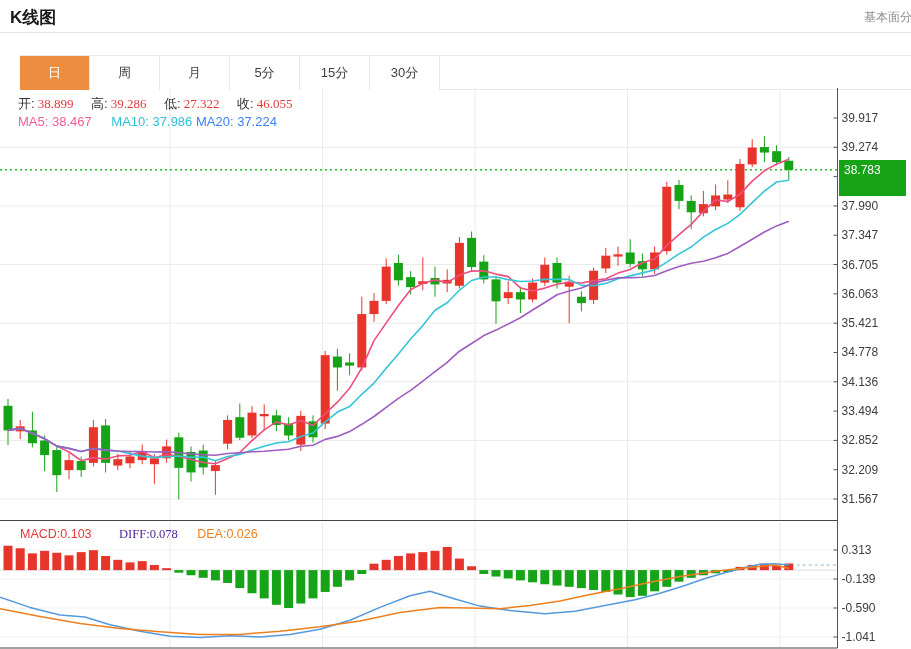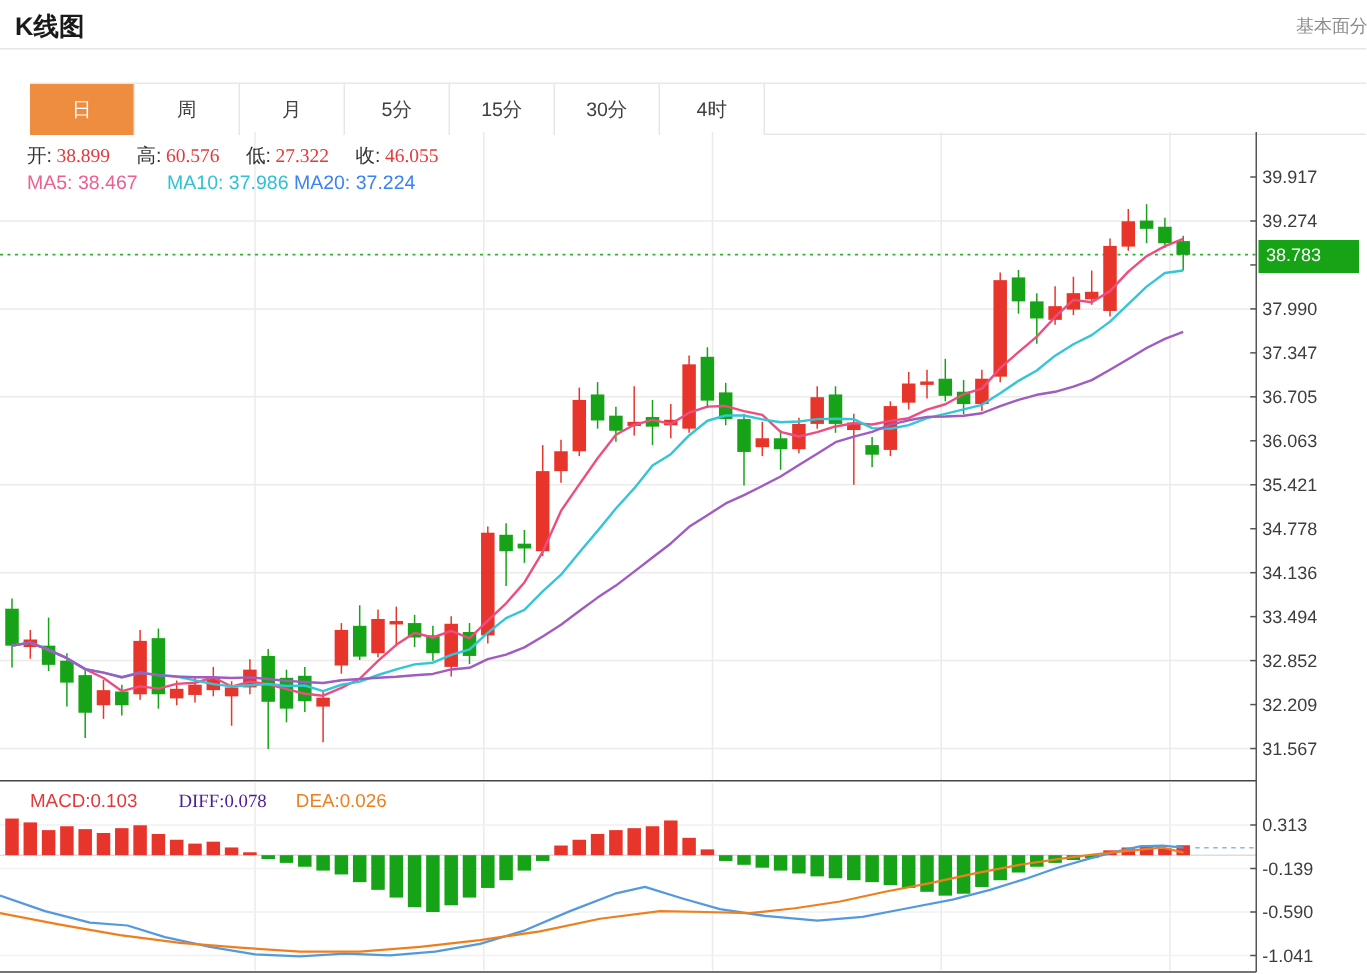--- a/index.html
+++ b/index.html
@@ -15,21 +15,21 @@
   .tab.active{background:#ee8c40;color:#fff;}
   svg.chart{position:absolute;left:0;top:0;}
   .ohlc-row{position:absolute;left:18px;top:95px;font-size:13px;color:#333;white-space:nowrap;}
   .ohlc-row .lbl{color:#333;margin-left:14px;}
   .ohlc-row .lbl:first-child{margin-left:0;}
   .ohlc-row .val{color:#e4393c;margin-left:3px;font-family:Liberation Serif, serif;}
   .ma-row{position:absolute;left:18px;top:114px;font-size:13px;white-space:nowrap;}
   .ma-row .ma5{color:#ee5f92;}
   .ma-row .ma10{color:#2fc1d6;margin-left:16px;}
   .ma-row .ma20{color:#3b82f6;margin-left:0;}
-  .price-tag{position:absolute;left:839px;top:160px;width:67px;height:22px;background:#16a316;
+  .price-tag{position:absolute;left:839px;top:160px;width:67px;height:36px;background:#16a316;
              color:#fff;font-size:12px;line-height:20px;padding-left:5px;box-sizing:border-box;}
   .macd-row{position:absolute;left:20px;top:527px;font-size:12.5px;white-space:nowrap;}
   .macd-row .macd{color:#e4393c;}
   .macd-row .diff{color:#4c1d95;margin-left:24px;font-family:Liberation Serif, serif;}
   .macd-row .dea{color:#ee7f1f;margin-left:16px;}
 </style>
 </head>
 <body>
 
 <div class="stage">
@@ -38,21 +38,20 @@
   <a class="hdr-link">基本面分析&gt;</a>
   <div class="hdr-divider"></div>
 
   <div class="tabbar" id="tabbar">
       <div class="tab active">日</div>
       <div class="tab">周</div>
       <div class="tab">月</div>
       <div class="tab">5分</div>
       <div class="tab">15分</div>
       <div class="tab">30分</div>
-      <div class="tab">4时</div>
     </div>
 
   <svg class="chart" id="chart-svg" width="911" height="649" viewBox="0 0 911 649">
       <line x1="0" y1="147.31" x2="837.5" y2="147.31" stroke="#ebebeb" stroke-width="1"></line>
       <line x1="0" y1="205.93" x2="837.5" y2="205.93" stroke="#ebebeb" stroke-width="1"></line>
       <line x1="0" y1="264.54999999999995" x2="837.5" y2="264.54999999999995" stroke="#ebebeb" stroke-width="1"></line>
       <line x1="0" y1="323.16999999999996" x2="837.5" y2="323.16999999999996" stroke="#ebebeb" stroke-width="1"></line>
       <line x1="0" y1="381.78999999999996" x2="837.5" y2="381.78999999999996" stroke="#ebebeb" stroke-width="1"></line>
       <line x1="0" y1="440.40999999999997" x2="837.5" y2="440.40999999999997" stroke="#ebebeb" stroke-width="1"></line>
       <line x1="0" y1="499.03" x2="837.5" y2="499.03" stroke="#ebebeb" stroke-width="1"></line>
@@ -309,21 +308,21 @@
       <line x1="833.5" y1="579" x2="837.5" y2="579" stroke="#555555"></line>
       <text x="841.5" y="583" font-size="12" fill="#3d3d3d">-0.139</text>
       <line x1="833.5" y1="608" x2="837.5" y2="608" stroke="#555555"></line>
       <text x="841.5" y="612" font-size="12" fill="#3d3d3d">-0.590</text>
       <line x1="833.5" y1="637" x2="837.5" y2="637" stroke="#555555"></line>
       <text x="841.5" y="641" font-size="12" fill="#3d3d3d">-1.041</text>
     </svg>
 
   <div class="ohlc-row">
     <span class="lbl">开:</span><span class="val">38.899</span>
-    <span class="lbl">高:</span><span class="val">60.576</span>
+    <span class="lbl">高:</span><span class="val">39.286</span>
     <span class="lbl">低:</span><span class="val">27.322</span>
     <span class="lbl">收:</span><span class="val">46.055</span>
   </div>
 
   <div class="ma-row">
     <span class="ma5"><span>MA5:</span> <span>38.467</span></span>
     <span class="ma10"><span>MA10:</span> <span>37.986</span></span>
     <span class="ma20"><span>MA20:</span> <span>37.224</span></span>
   </div>
 

